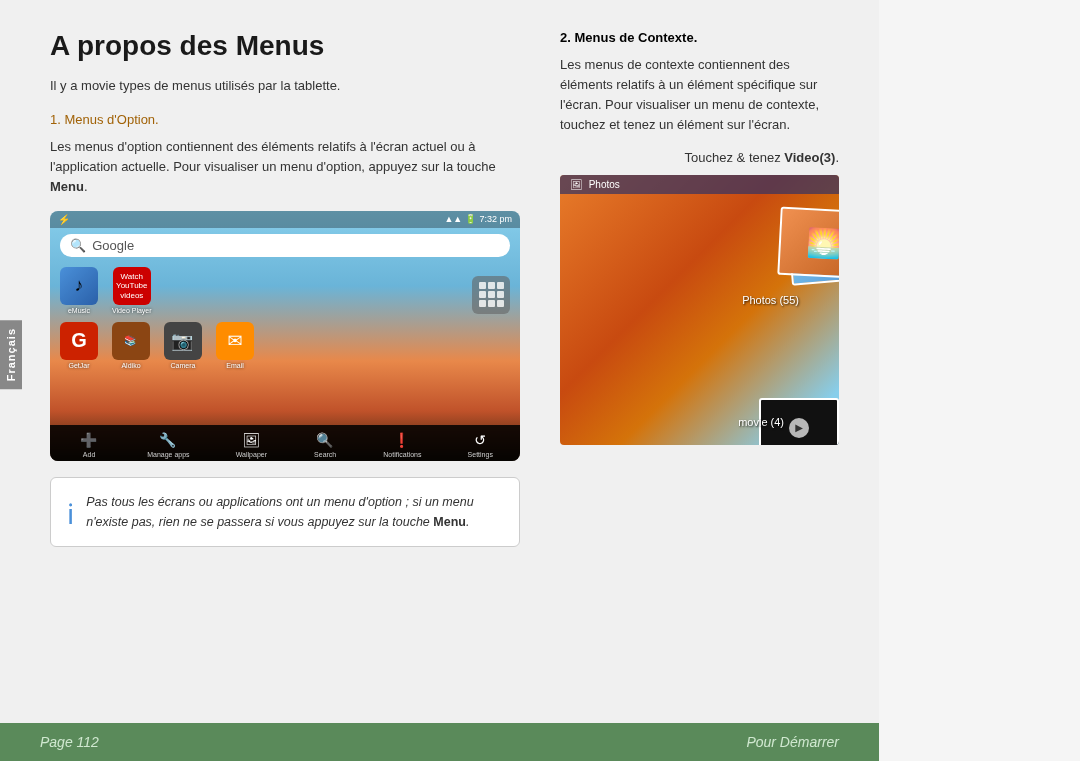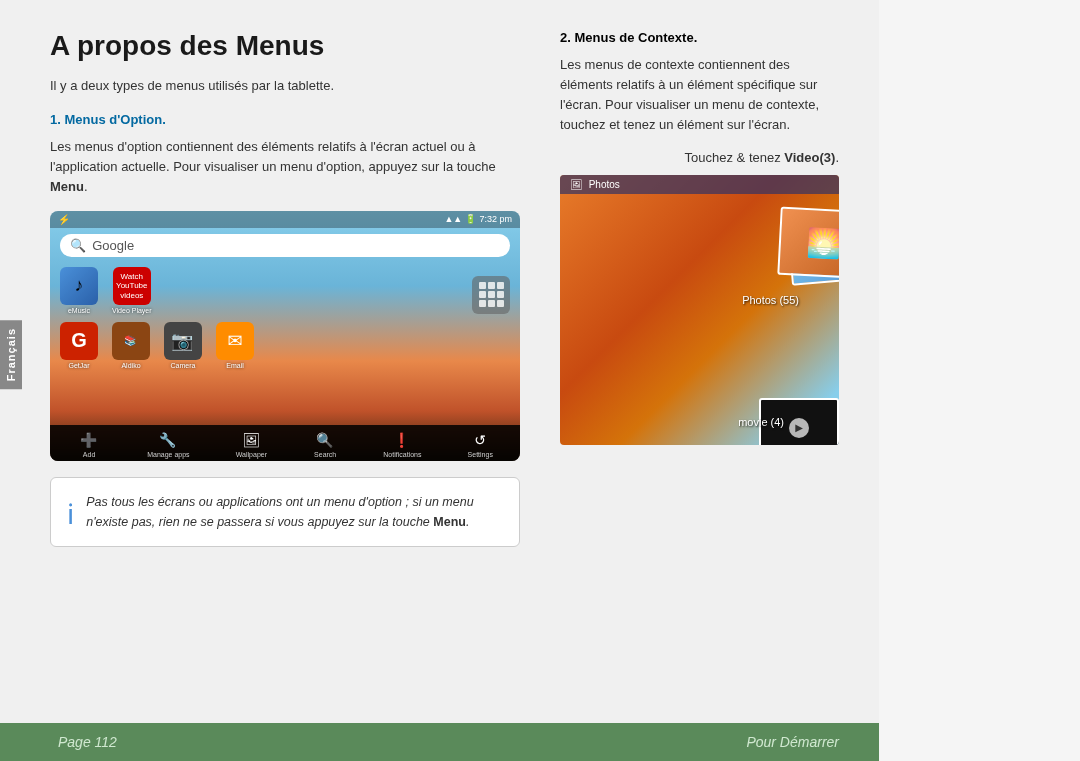--- a/index.html
+++ b/index.html
@@ -44,22 +44,22 @@
 
     .intro-text {
       font-size: 13px;
       color: #333;
       margin-bottom: 16px;
       line-height: 1.5;
     }
 
     .section-heading {
       font-size: 13px;
-      font-weight: bold;
-      color: #0369a1;
+      font-weight: normal;
+      color: #a16207;
       margin-bottom: 10px;
     }
 
     .section-text {
       font-size: 13px;
       color: #333;
       line-height: 1.55;
       margin-bottom: 14px;
     }
 
@@ -381,21 +381,21 @@
       text-shadow: 1px 1px 2px rgba(0,0,0,0.8);
     }
 
     
     .footer {
       background: #5a8a5a;
       height: 38px;
       display: flex;
       align-items: center;
       justify-content: space-between;
-      padding: 0 40px 0 58px;
+      padding: 0 40px 0 40px;
     }
 
     .footer-left, .footer-right {
       font-size: 14px;
       color: #d0e8d0;
       font-style: italic;
     }
 
     
     .lang-tab {
@@ -441,21 +441,21 @@
 <div class="lang-tab">Français</div>
 
 <div class="page-container">
 
   <div class="main-content">
 
     <div class="left-col">
 
       <h1 class="page-title">A propos des Menus</h1>
 
-      <p class="intro-text">Il y a deux types de menus utilisés par la tablette.</p>
+      <p class="intro-text">Il y a movie types de menus utilisés par la tablette.</p>
 
       <p class="section-heading">1.   Menus d'Option.</p>
 
       <p class="section-text">Les menus d'option contiennent des éléments relatifs à l'écran actuel ou à l'application actuelle. Pour visualiser un menu d'option, appuyez sur la touche <strong>Menu</strong>.</p>
 
       <div class="android-screen">
 
         <div class="android-status-bar">
           <div class="status-left">
             <span class="usb-icon">⚡</span>

